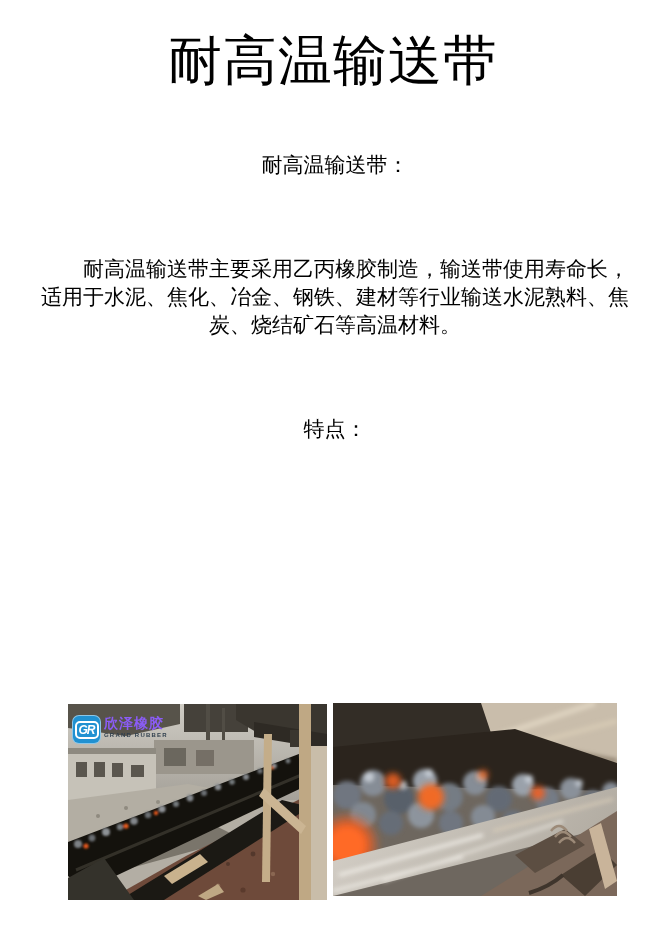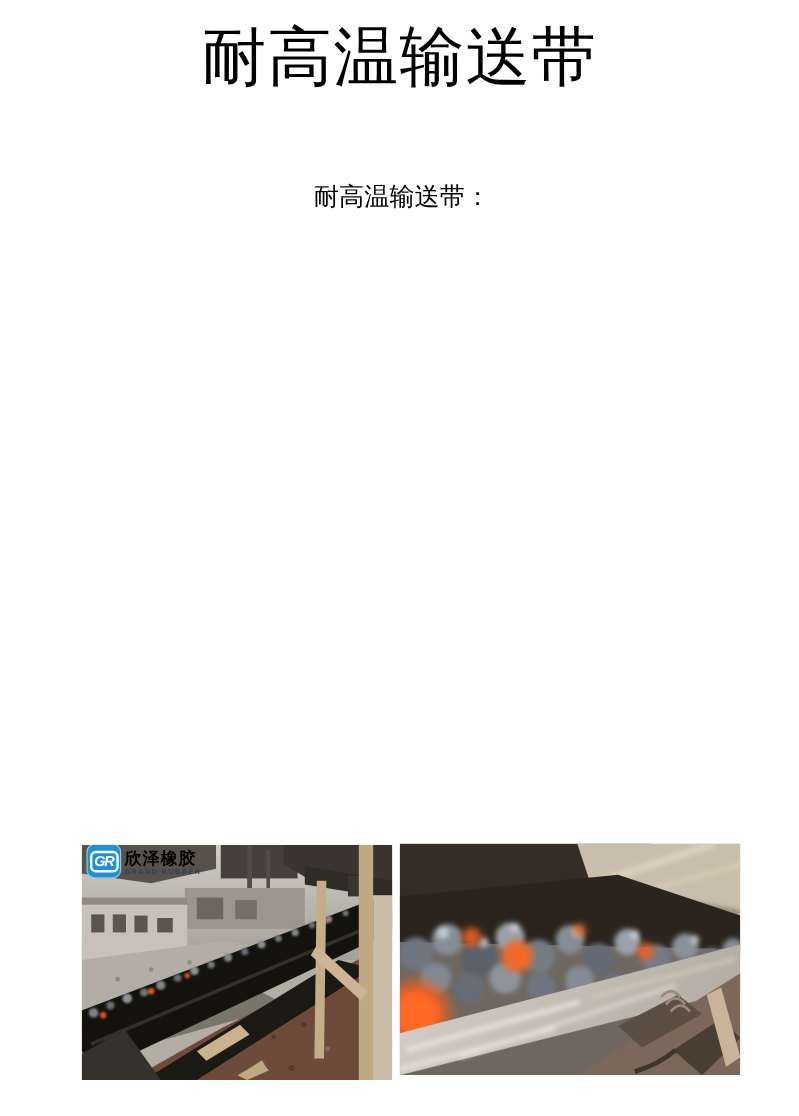--- a/index.html
+++ b/index.html
@@ -2,59 +2,61 @@
 <html><head>
 <meta charset="utf-8">
 <style>
   html,body{margin:0;padding:0;background:#ffffff;}
   .page{
     position:relative;width:666px;height:930px;background:#ffffff;
     overflow:hidden;color:#000;
     font-family:"Liberation Sans","DejaVu Sans",sans-serif;
   }
   .title{
-    position:absolute;top:16px;left:0;width:666px;margin:0;
+    position:absolute;top:28px;left:0;width:666px;margin:0;
     text-align:center;font-size:54px;font-weight:500;line-height:64px;
     letter-spacing:1px;color:#000;
   }
   .body-text{
     position:absolute;top:95px;left:36px;width:598px;height:606px;
     overflow:hidden;font-size:21px;line-height:28px;
     white-space:pre-wrap;word-break:break-all;text-align:center;
   }
   .body-text p{margin:0 0 20px 0;}
   figure{position:absolute;margin:0;padding:0;overflow:hidden;}
   .photo-left{top:704px;left:68px;width:259px;height:196px;}
   .photo-right{top:703px;left:333px;width:284px;height:193px;}
   figure svg{display:block;}
   
-  .logo{position:absolute;top:0;left:5px;display:flex;gap:4px;align-items:flex-end;}
+  .logo{position:absolute;top:12px;left:5px;display:flex;gap:4px;align-items:flex-start;}
   .logo-box{
     width:27px;height:27px;background:#2191d1;border-radius:6px;
     display:flex;align-items:center;justify-content:center;flex:none;
     box-shadow:0 0 0 1px #8cc6e8;
   }
   .logo-box span{
     border:2px solid #fff;border-radius:5px;padding:0 2px;
     color:#fff;font-weight:bold;font-size:12px;line-height:14px;
     font-style:italic;letter-spacing:-1px;
   }
   .logo-text{display:flex;flex-direction:column;}
-  .logo-cn{color:#000000;font-size:14px;font-weight:bold;line-height:15px;letter-spacing:1px;}
+  .logo-cn{color:#8b5cf6;font-size:14px;font-weight:bold;line-height:15px;letter-spacing:1px;}
   .logo-en{color:#31404e;font-size:6px;line-height:8px;letter-spacing:1.2px;font-weight:bold;}
 </style>
 </head>
 <body>
 
 <div class="page">
 
   <h1 class="title">耐高温输送带</h1>
 
   <div class="body-text">
     <p>耐高温输送带：</p>
+    <p>　　耐高温输送带主要采用乙丙橡胶制造，输送带使用寿命长，适用于水泥、焦化、冶金、钢铁、建材等行业输送水泥熟料、焦炭、烧结矿石等高温材料。</p>
+    <p>特点：</p>
     
   </div>
 
   <figure class="photo-left">
     <svg width="259" height="196" viewBox="0 0 259 196" xmlns="http://www.w3.org/2000/svg">
       <defs>
         <linearGradient id="skyL" x1="0" y1="0" x2="0" y2="1">
           <stop offset="0" stop-color="#cfccc4"></stop>
             <stop offset="1" stop-color="#a5a199"></stop>
         </linearGradient>

